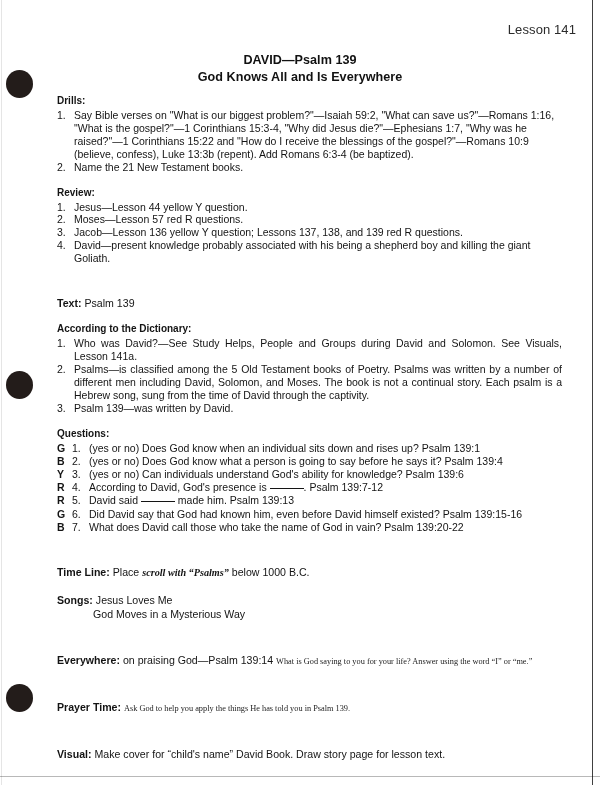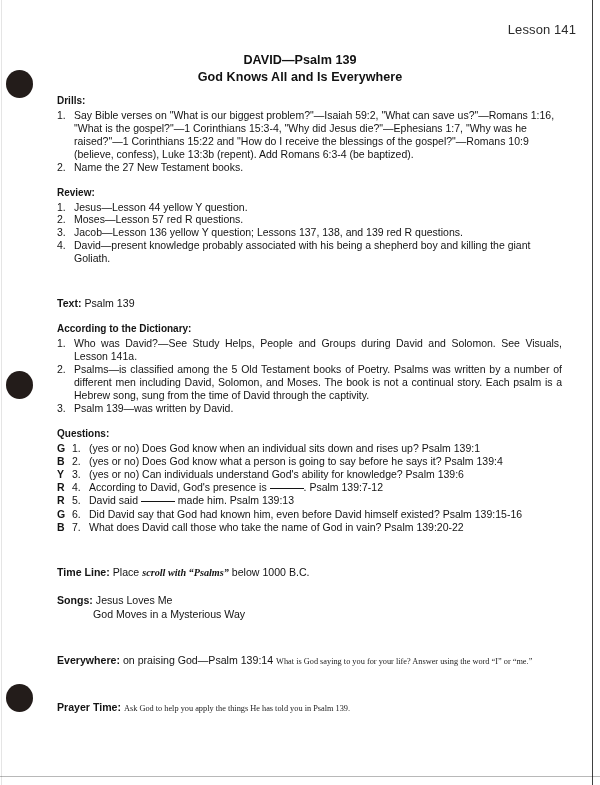--- a/index.html
+++ b/index.html
@@ -221,21 +221,21 @@
 
     <div class="body-area">
 
       <div class="section">
         <div class="sec-head first">Drills:</div>
         <div class="list">
           <div class="li">
             <span class="num">1.</span><span>Say Bible verses on "What is our biggest problem?"—Isaiah 59:2, "What can save us?"—Romans 1:16, "What is the gospel?"—1 Corinthians 15:3-4, "Why did Jesus die?"—Ephesians 1:7, "Why was he raised?"—1 Corinthians 15:22 and "How do I receive the blessings of the gospel?"—Romans 10:9 (believe, confess), Luke 13:3b (repent). Add Romans 6:3-4 (be baptized).</span>
           </div>
           <div class="li">
-            <span class="num">2.</span><span>Name the 27 New Testament books.</span>
+            <span class="num">2.</span><span>Name the 21 New Testament books.</span>
           </div>
         </div>
       </div>
 
       <div class="section">
         <div class="sec-head">Review:</div>
         <div class="list">
           <div class="li">
             <span class="num">1.</span><span>Jesus—Lesson 44 yellow Y question.</span>
           </div>
@@ -339,16 +339,20 @@
         <span class="k">Everywhere:</span>
         <span>on praising God—Psalm 139:14</span>
         <span class="small-serif">What is God saying to you for your life? Answer using the word “I” or “me.”</span>
       </div>
 
       <div class="kv">
         <span class="k">Prayer Time:</span>
         <span class="small-serif">Ask God to help you apply the things He has told you in Psalm 139.</span>
       </div>
 
+      <div class="kv">
+        <span class="k">Visual:</span>
+        <span>Make cover for “child's name” David Book. Draw story page for lesson text.</span>
+      </div>
 
     </div>
   </div>
 </div>
 
 </body></html>

